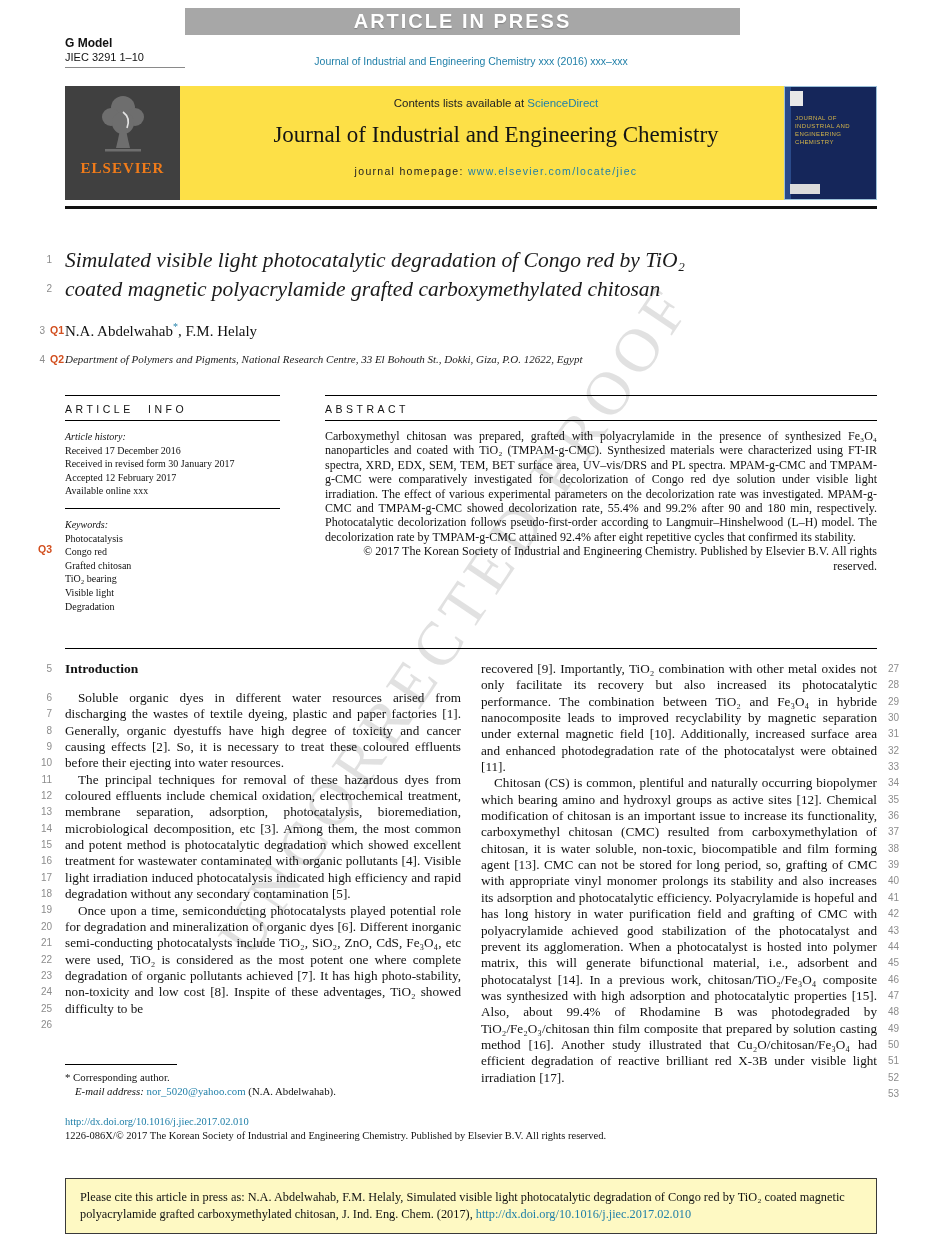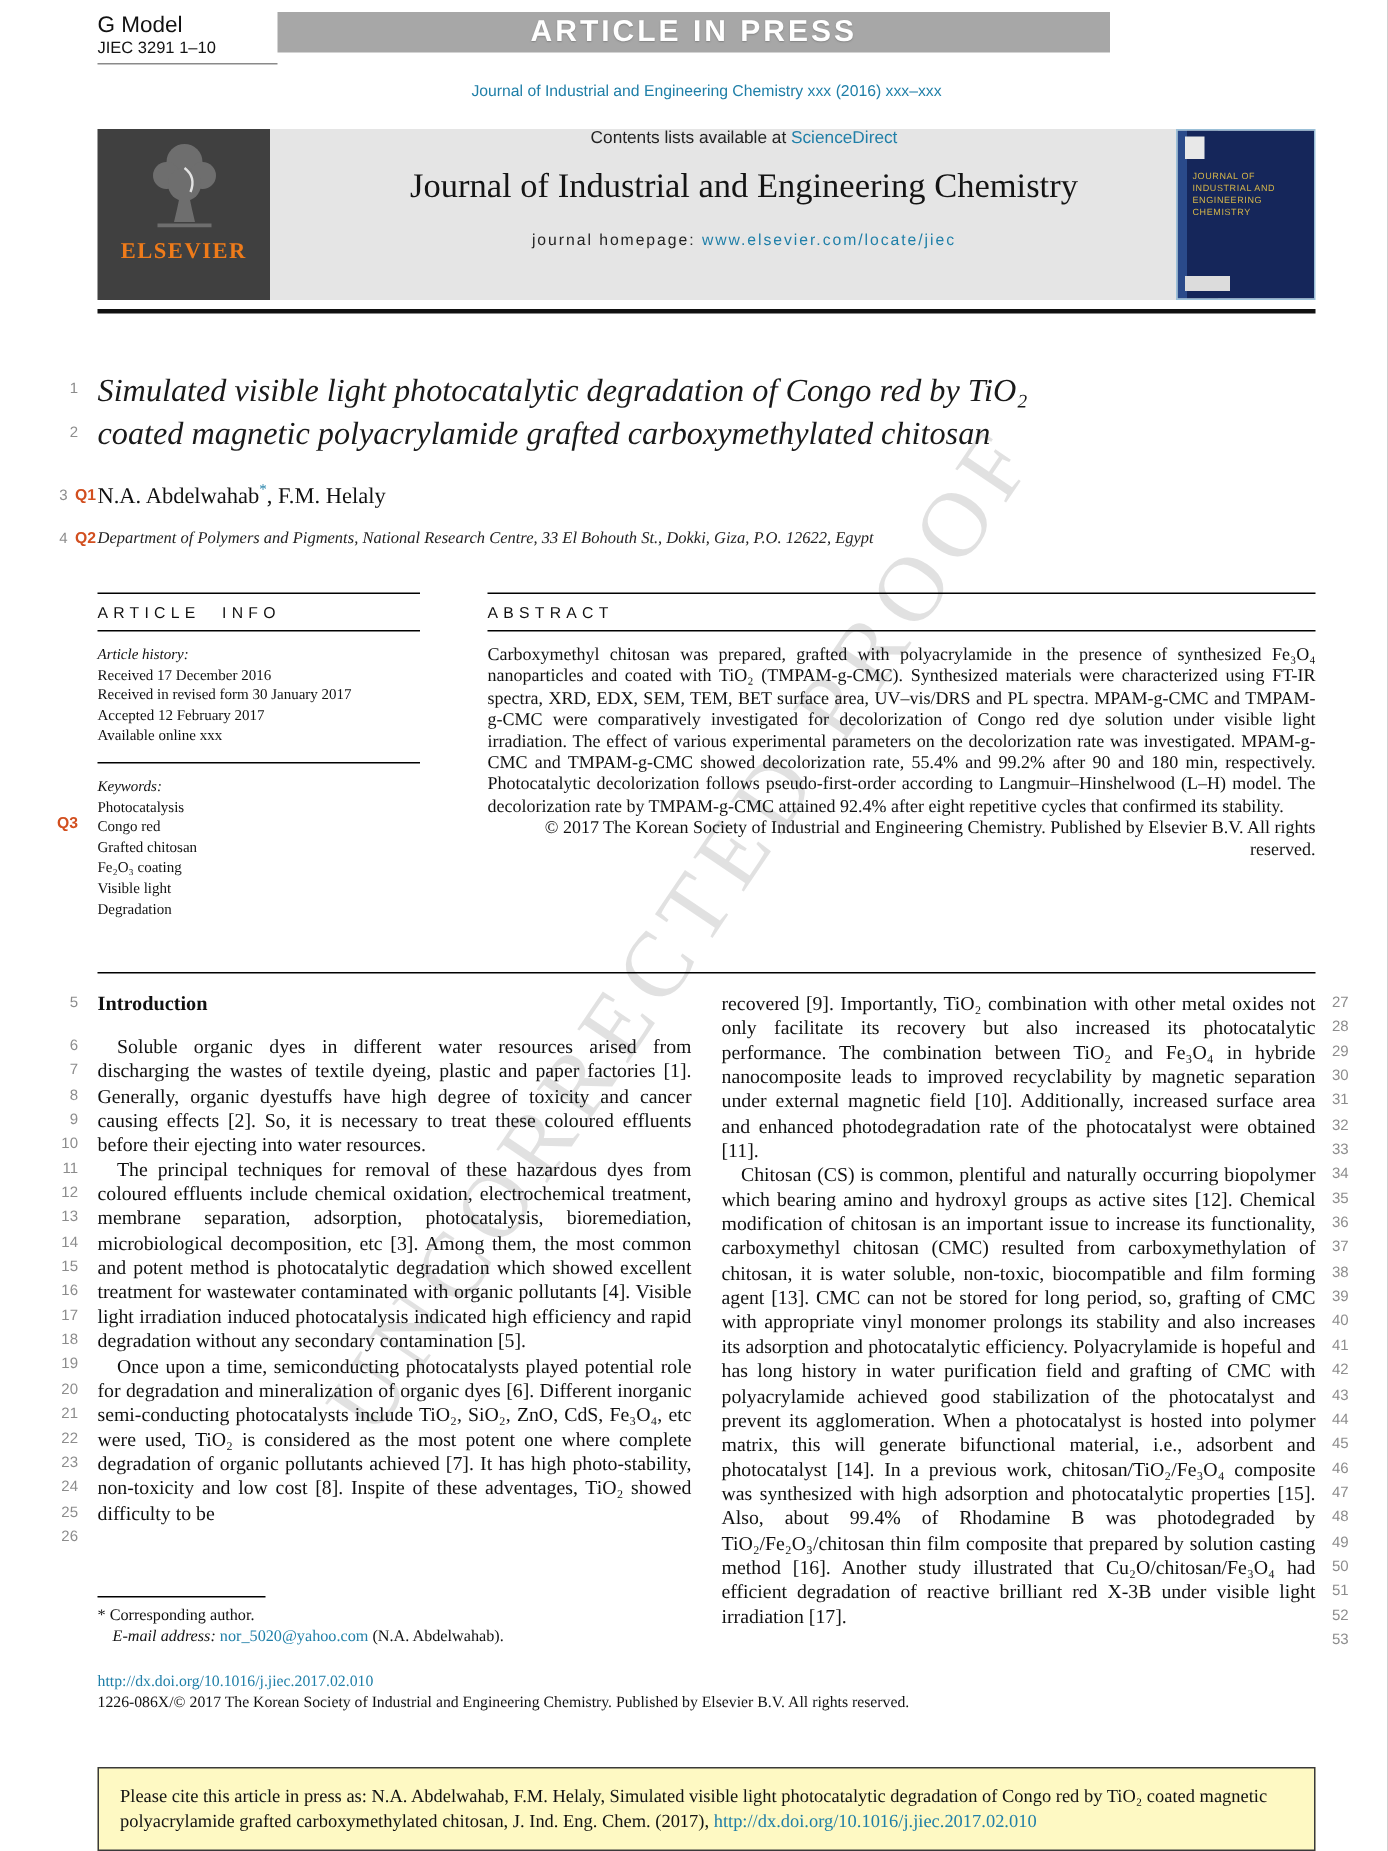--- a/index.html
+++ b/index.html
@@ -17,39 +17,39 @@
     position:absolute; left:455px; top:620px;
     transform:translate(-50%,-50%) rotate(-56deg);
     font-family:"Liberation Serif", serif;
     font-size:62px; letter-spacing:7px; white-space:nowrap;
     color:#b5b5b5; opacity:0.40;
   }
 
   
   .gmodel { position:absolute; left:65px; top:8px; width:120px; padding-bottom:4px;
     border-bottom:1px solid #8a8a8a; font-family:"Liberation Sans", sans-serif; }
-  .gmodel-label { font-size:15px; font-weight:normal; }
+  .gmodel-label { font-size:12px; font-weight:bold;margin-top:28px; }
   .gmodel-code { font-size:11px; margin-top:1px; }
   .banner {
     position:absolute; left:185px; top:8px; width:555px; height:27px;
     background:#a7a7a7; color:#ffffff; text-align:center; line-height:27px;
     font-family:"Liberation Sans", sans-serif; font-weight:bold; font-size:20px;
     letter-spacing:2px; text-shadow:0 1px 1px rgba(110,110,110,0.65);
   }
   .citation { position:absolute; left:65px; top:55px; width:812px; text-align:center;
     font-family:"Liberation Sans", sans-serif; font-size:10.5px; }
 
   
   .masthead { position:absolute; left:65px; top:86px; width:812px; height:114px; }
   .logo-box { position:absolute; left:0; top:0; width:115px; height:114px; background:#404040;
     display:flex; flex-direction:column; align-items:center; justify-content:flex-start; padding-top:6px; }
   .logo-word { font-family:"Liberation Serif", serif; font-weight:bold; font-size:15px;
     letter-spacing:1px; color:#ef7b1a; margin-top:2px; }
   .mast-center { position:absolute; left:115px; top:0; width:632px; height:114px;
-    background:#e5e5e5; text-align:center; }
+    background:#fde047; text-align:center; padding-top:11px; }
   .contents-line { font-family:"Liberation Sans", sans-serif; font-size:11.5px; color:#222; }
   .mast-title { font-family:"Liberation Serif", serif; font-size:23px; color:#141414; margin-top:13px; }
   .homepage-line { font-family:"Liberation Sans", sans-serif; font-size:10.5px;
     letter-spacing:1.3px; margin-top:17px; color:#222; }
   .cover { position:absolute; left:719px; top:0; width:93px; height:114px;
     background:linear-gradient(90deg,#2a4a8a 0px,#2a4a8a 6px,#15265a 6px);
     border:1px solid #9bc0d8; }
   .cover-chip { position:absolute; top:4px; left:5px; width:13px; height:15px; background:#e8e8e8; }
   .cover-title { position:absolute; top:27px; left:10px; width:62px; color:#d4b54a;
     font-family:"Liberation Sans", sans-serif; font-size:6px; line-height:8px; letter-spacing:0.4px; }
@@ -248,21 +248,21 @@
           <div class="info-line">Accepted 12 February 2017</div>
           <div class="info-line">Available online xxx</div>
         </div>
       <div class="info-midrule"></div>
       <div class="ital info-line">Keywords:</div>
       <div>
 
       <div class="info-line">Photocatalysis</div>
           <div class="info-line">Congo red</div>
           <div class="info-line">Grafted chitosan</div>
-          <div class="info-line">Fe₂O₃ coating</div>
+          <div class="info-line">TiO₂ bearing</div>
           <div class="info-line">Visible light</div>
           <div class="info-line">Degradation</div>
         </div>
     </div>
   </div>
 
   <div class="abs-col">
     <div class="col-heading">ABSTRACT</div>
     <p class="abs-text">Carboxymethyl chitosan was prepared, grafted with polyacrylamide in the presence of synthesized Fe₃O₄ nanoparticles and coated with TiO₂ (TMPAM-g-CMC). Synthesized materials were characterized using FT-IR spectra, XRD, EDX, SEM, TEM, BET surface area, UV–vis/DRS and PL spectra. MPAM-g-CMC and TMPAM-g-CMC were comparatively investigated for decolorization of Congo red dye solution under visible light irradiation. The effect of various experimental parameters on the decolorization rate was investigated. MPAM-g-CMC and TMPAM-g-CMC showed decolorization rate, 55.4% and 99.2% after 90 and 180 min, respectively. Photocatalytic decolorization follows pseudo-first-order according to Langmuir–Hinshelwood (L–H) model. The decolorization rate by TMPAM-g-CMC attained 92.4% after eight repetitive cycles that confirmed its stability.</p>
     <p class="abs-copy">© 2017 The Korean Society of Industrial and Engineering Chemistry. Published by Elsevier B.V. All rights reserved.</p>

